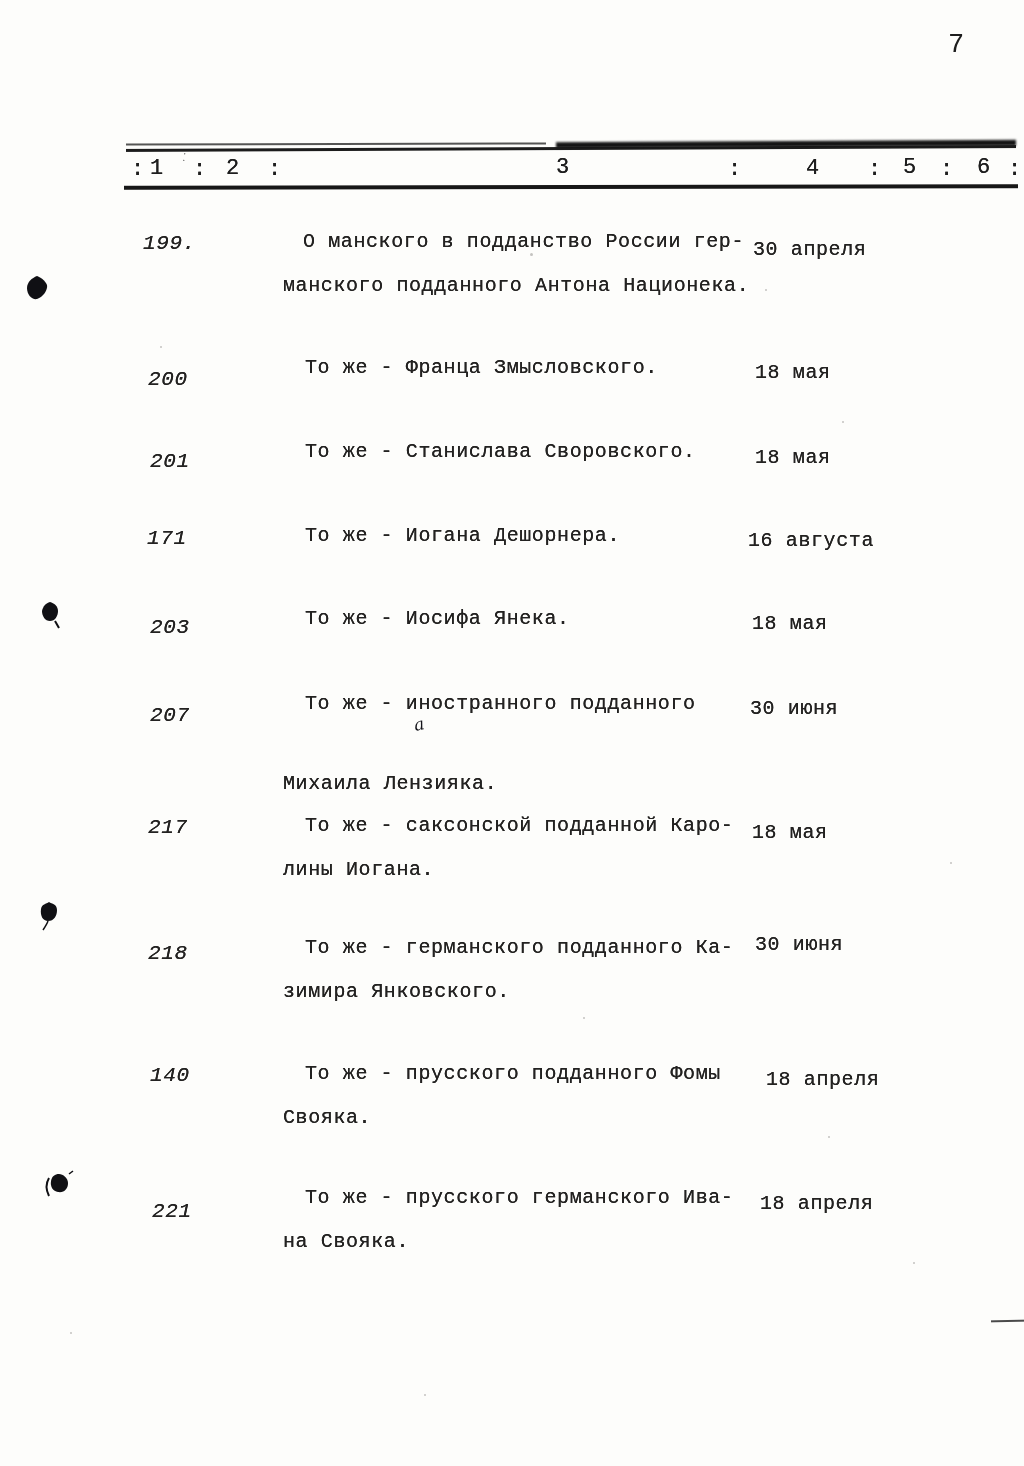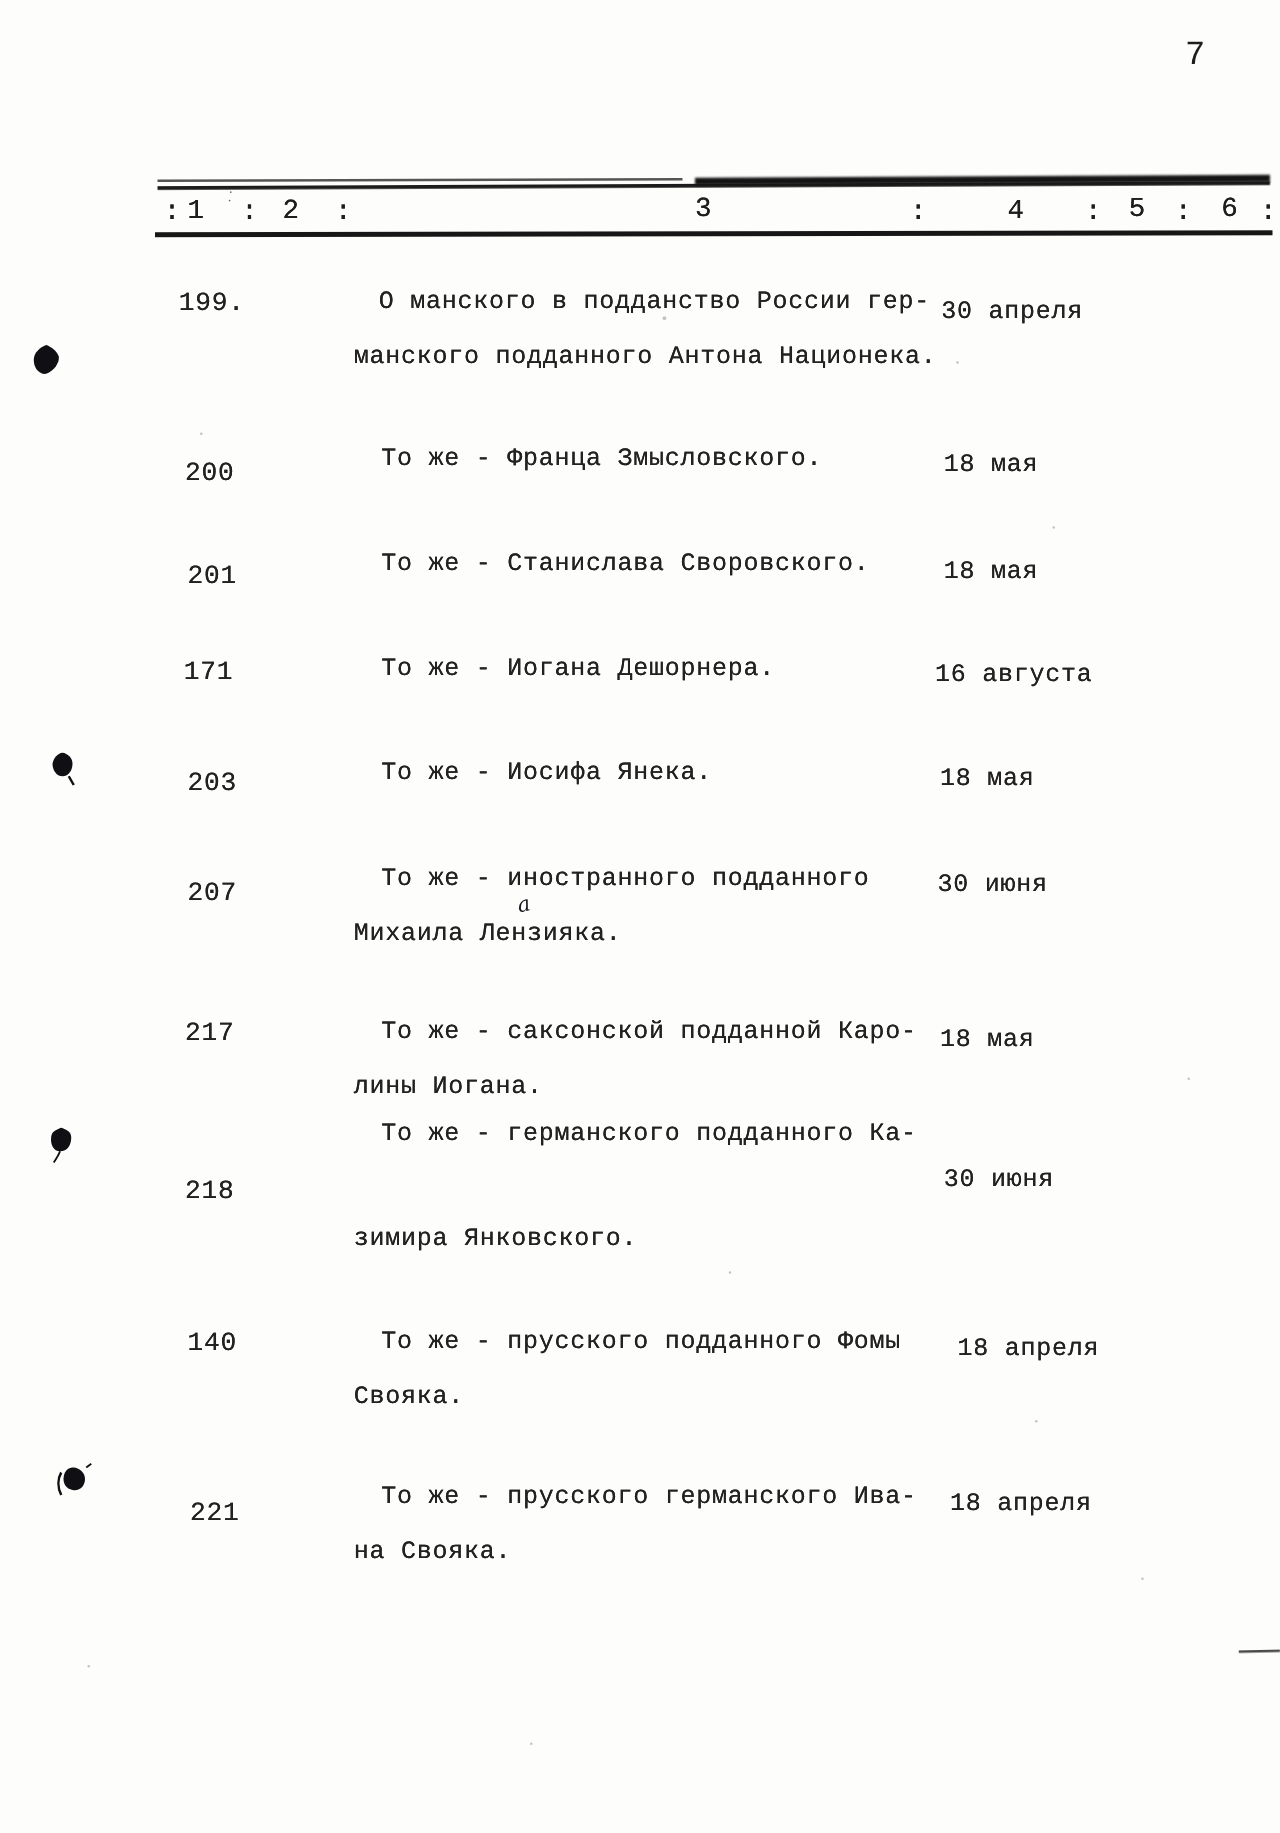--- a/index.html
+++ b/index.html
@@ -22,21 +22,21 @@
   .rule-top-smear{left:556px;top:141px;width:460px;height:6px;background:#141414;filter:blur(1px);transform:rotate(-.3deg);}
   .rule-bottom{left:124px;top:185px;width:894px;height:4px;background:#171717;filter:blur(.4px);transform:rotate(-.1deg);}
   .htok{
     position:absolute;font-size:22px;color:#1e1e1e;letter-spacing:0;
     text-shadow:0 0 .4px #1e1e1e;
   }
   .num,.txt,.date{
     position:absolute;font-size:20px;letter-spacing:.6px;white-space:pre;
     color:#232221;text-shadow:0 0 .5px #232221;
   }
-  .num{font-size:21px;}
+  .num{font-size:21px;font-style:italic;}
   .corr{
     position:absolute;font-family:"DejaVu Serif",serif;font-style:italic;
     font-size:17px;color:#14141a;transform:rotate(-12deg);
   }
   .ink{position:absolute;}
   .shortline{
     position:absolute;left:991px;top:1320px;width:33px;height:2px;
     background:#4a4a4a;transform:rotate(-1.2deg);filter:blur(.2px);
   }
   .speck{position:absolute;background:#6e6c68;border-radius:50%;opacity:.4;}
@@ -98,35 +98,35 @@
 
   <div>
     <span class="num" style="left:150px;top:616px">203</span>
     <span class="txt" style="left:305px;top:607px">То же - Иосифа Янека.</span>
     <span class="date" style="left:752px;top:612px">18 мая</span>
   </div>
 
   <div>
     <span class="num" style="left:150px;top:704px">207</span>
     <span class="txt" style="left:305px;top:692px">То же - иностранного подданного</span>
-    <span class="txt" style="left:283px;top:736px">Михаила Лензияка.</span>
+    <span class="txt" style="left:283px;top:772px">Михаила Лензияка.</span>
     <span class="corr" style="left:414px;top:714px">а</span>
     <span class="date" style="left:750px;top:697px">30 июня</span>
   </div>
 
   <div>
     <span class="num" style="left:148px;top:816px">217</span>
     <span class="txt" style="left:305px;top:814px">То же - саксонской подданной Каро-</span>
     <span class="txt" style="left:283px;top:858px">лины Иогана.</span>
     <span class="date" style="left:752px;top:821px">18 мая</span>
   </div>
 
   <div>
     <span class="num" style="left:148px;top:942px">218</span>
-    <span class="txt" style="left:305px;top:896px">То же - германского подданного Ка-</span>
+    <span class="txt" style="left:305px;top:936px">То же - германского подданного Ка-</span>
     <span class="txt" style="left:283px;top:980px">зимира Янковского.</span>
     <span class="date" style="left:755px;top:933px">30 июня</span>
   </div>
 
   <div>
     <span class="num" style="left:150px;top:1064px">140</span>
     <span class="txt" style="left:305px;top:1062px">То же - прусского подданного Фомы</span>
     <span class="txt" style="left:283px;top:1106px">Свояка.</span>
     <span class="date" style="left:766px;top:1068px">18 апреля</span>
   </div>

